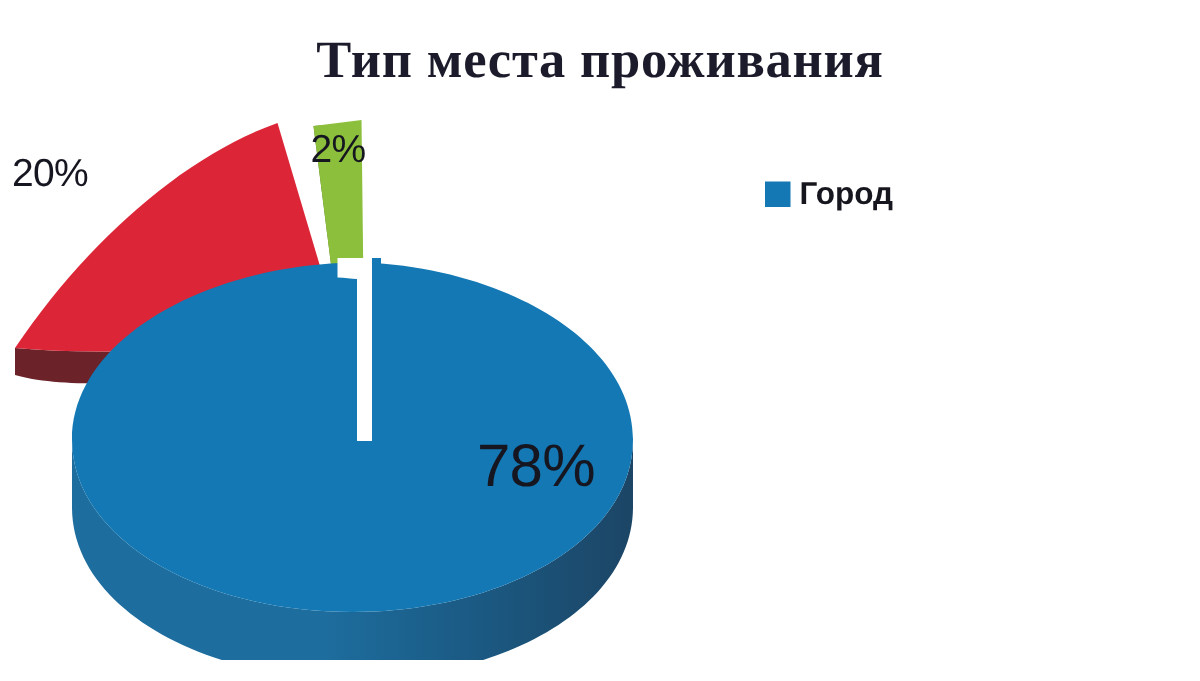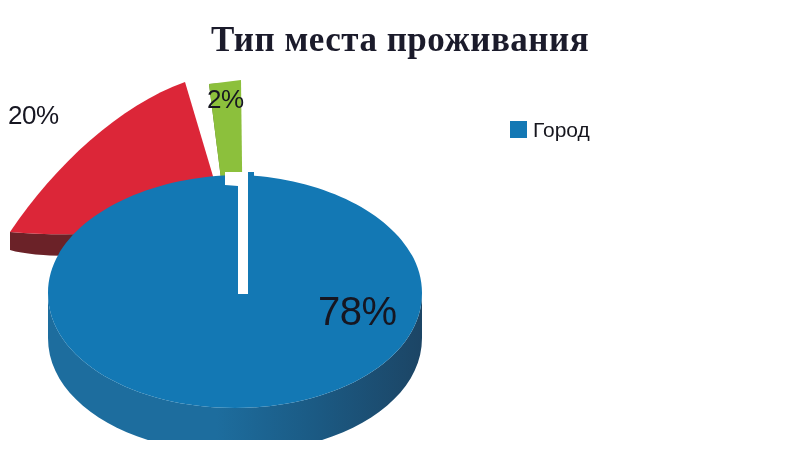--- a/index.html
+++ b/index.html
@@ -57,20 +57,21 @@
   #label-oblast  { left: 8px;   top: 100px; }
   #label-inogor  { left: 207px; top: 84px;  }
   #label-gorod   { left: 318px; top: 289px; font-size: 40px; text-align: center; }
 
   
   #legend {
     position: absolute;
     left: 510px;
     top: 118px;
     width: 290px;
+    font-weight: bold;
   }
   .legend-row {
     display: flex;
     align-items: center;
     height: 22px;
     margin-bottom: 28px;
   }
   .legend-swatch {
     width: 17px;
     height: 17px;

